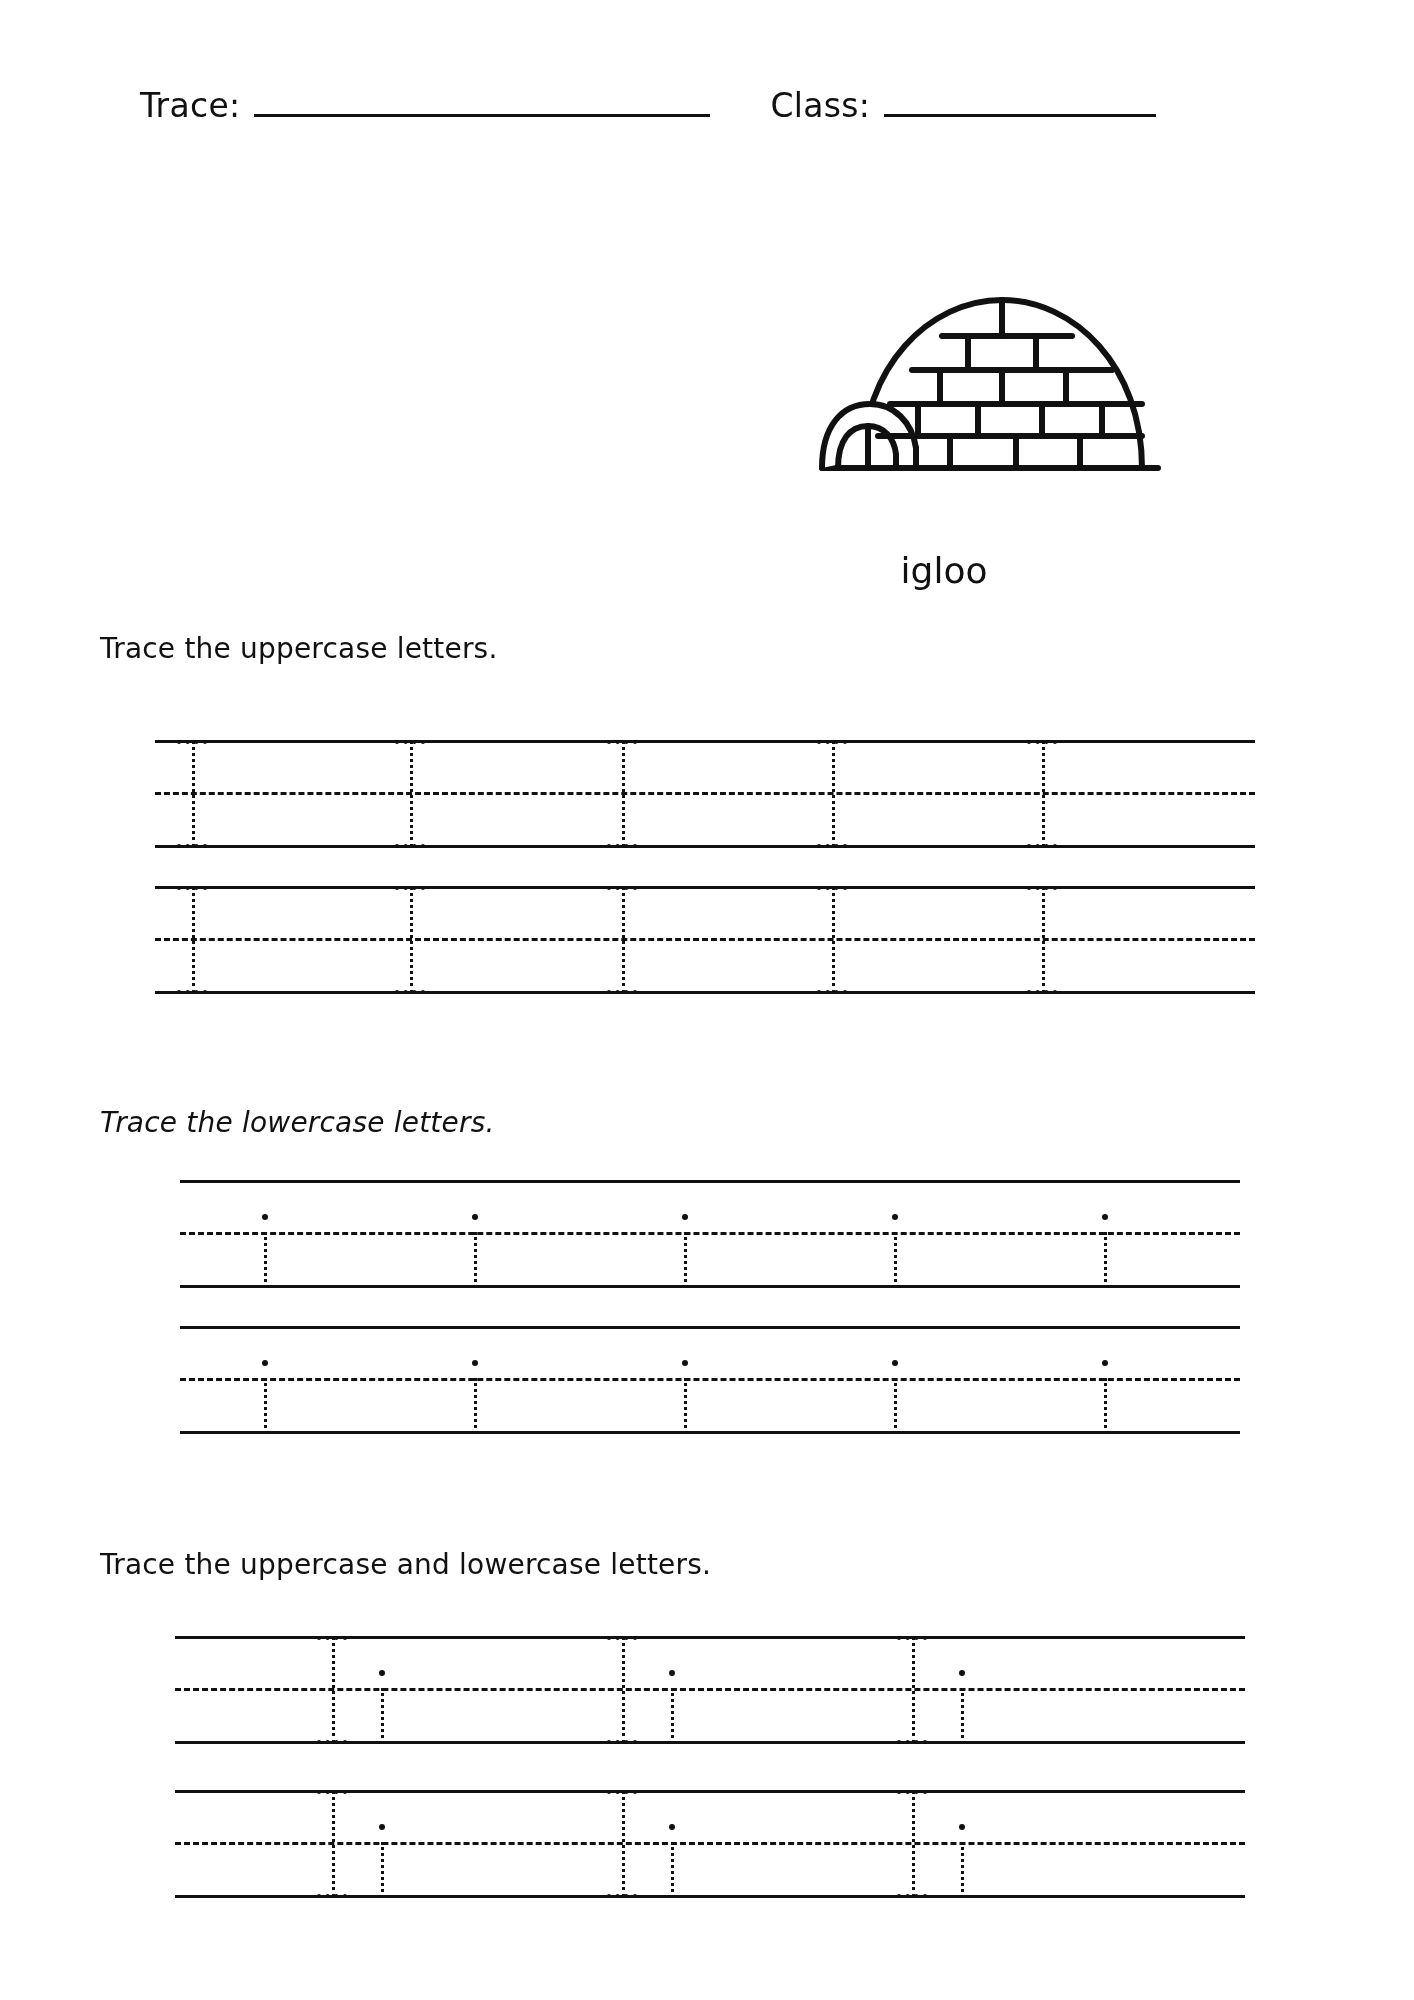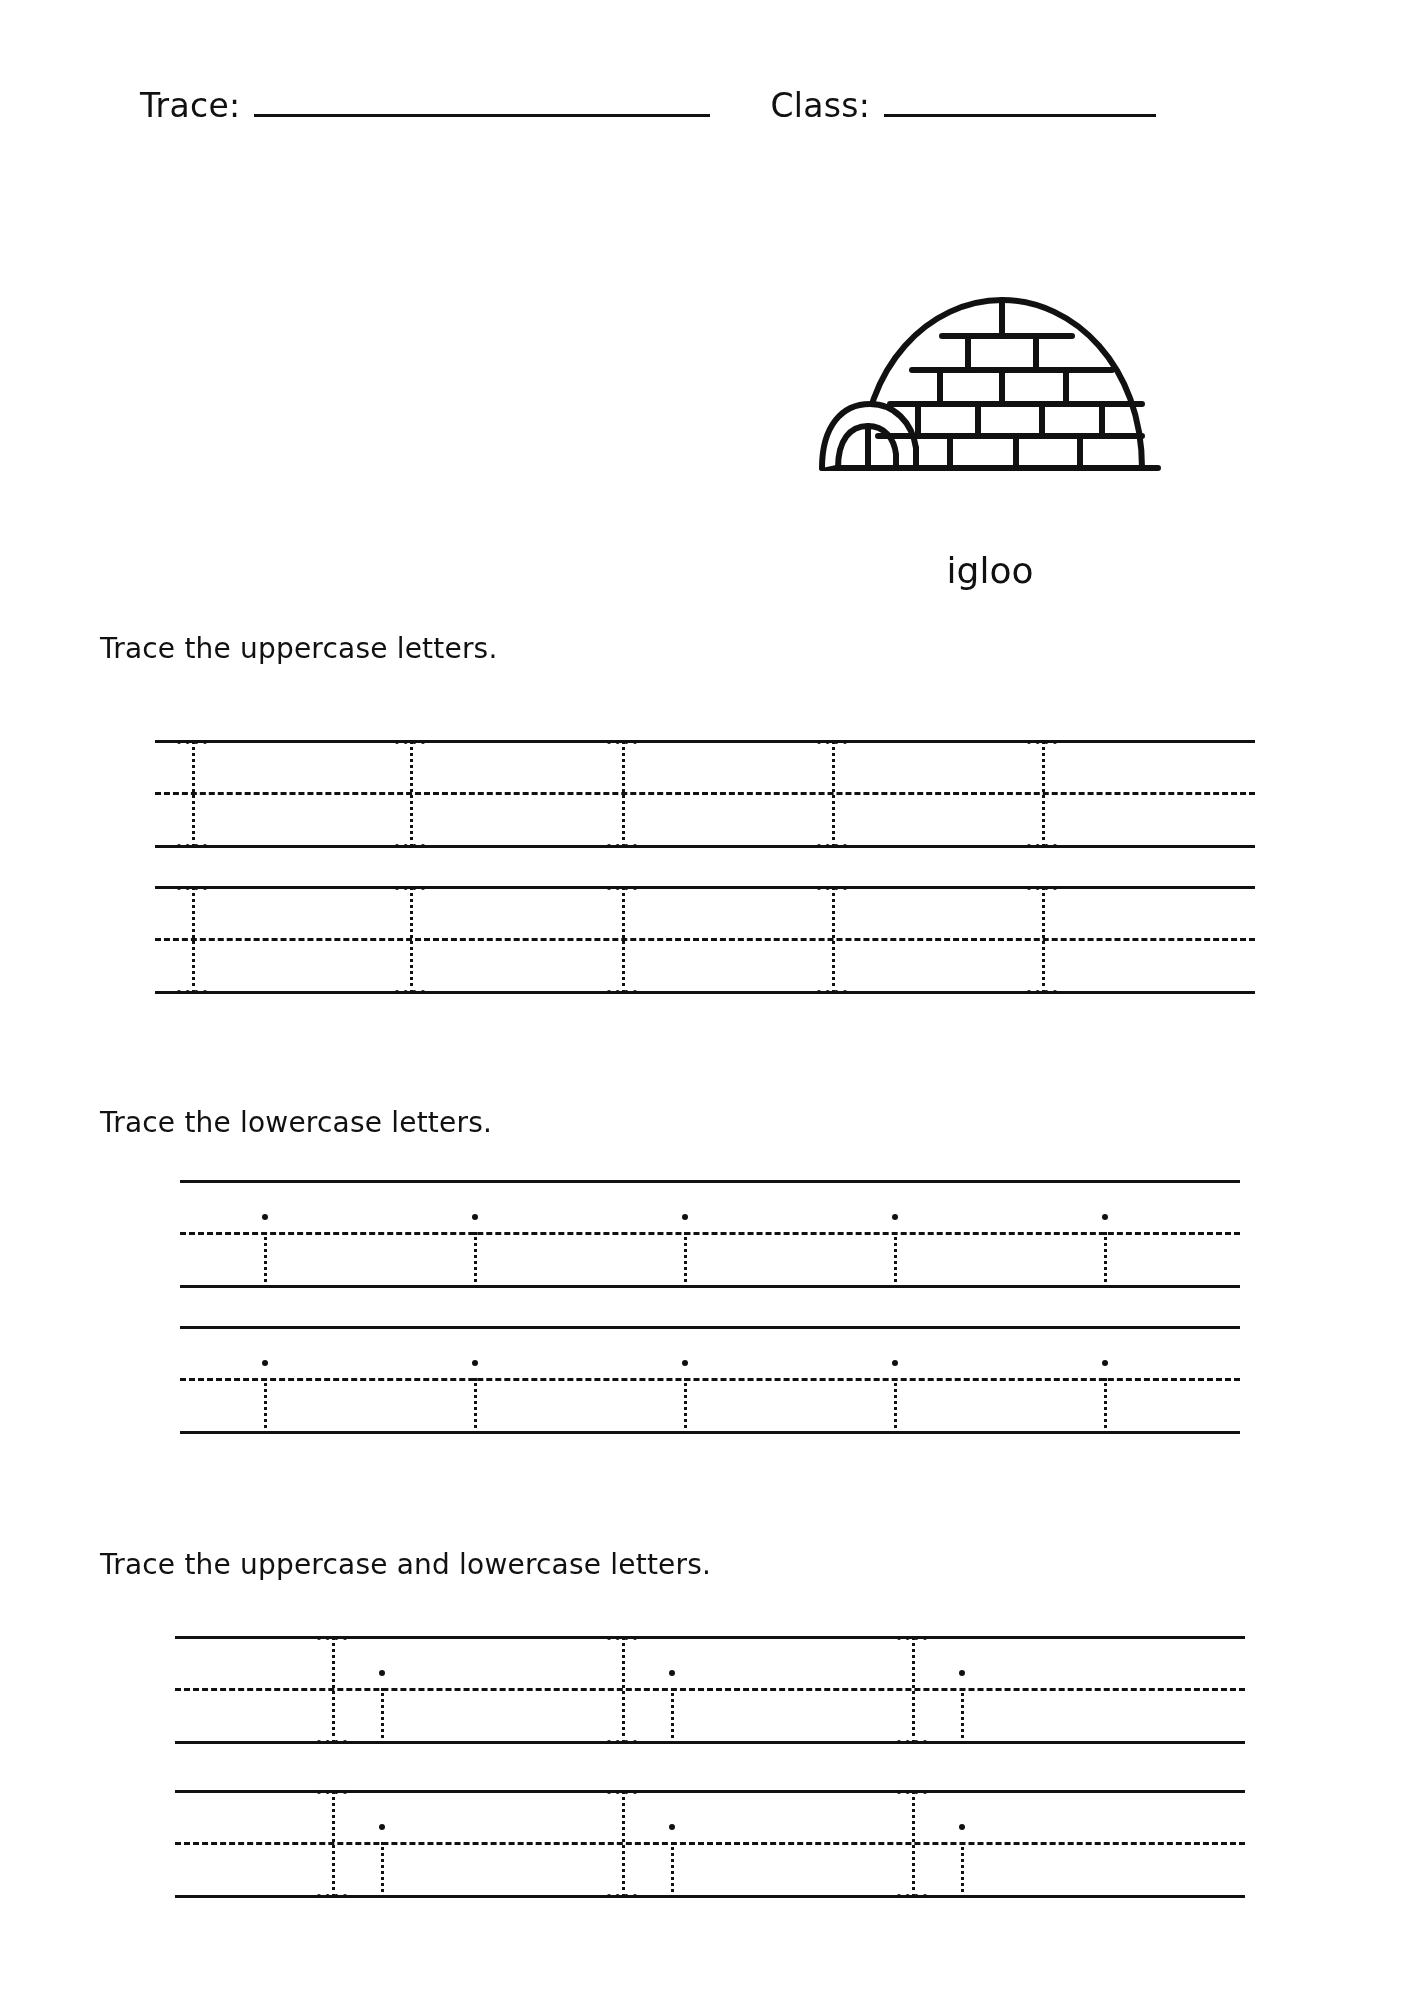--- a/index.html
+++ b/index.html
@@ -76,37 +76,37 @@
   .illustration {
     position: absolute;
     left: 790px;
     top: 258px;
     width: 400px;
     height: 260px;
   }
   .illustration svg { display: block; }
   .illustration-caption {
     position: absolute;
-    left: 790px;
+    left: 744px;
     top: 550px;
     width: 400px;
     text-align: center;
     font-size: 36px;
   }
 
   
   .instruction {
     position: absolute;
     left: 100px;
     font-size: 28px;
     letter-spacing: 0.2px;
     white-space: nowrap;
   }
   .ins-1 { top: 632px; }
-  .ins-2 { top: 1106px; }
+  .ins-2 { top: 1106px; font-style: italic; }
   .ins-3 { top: 1548px; }
 
   
   .lineblock {
     position: absolute;
     height: 108px;
   }
   .lineblock .top-rule,
   .lineblock .bottom-rule,
   .lineblock .mid-rule {

